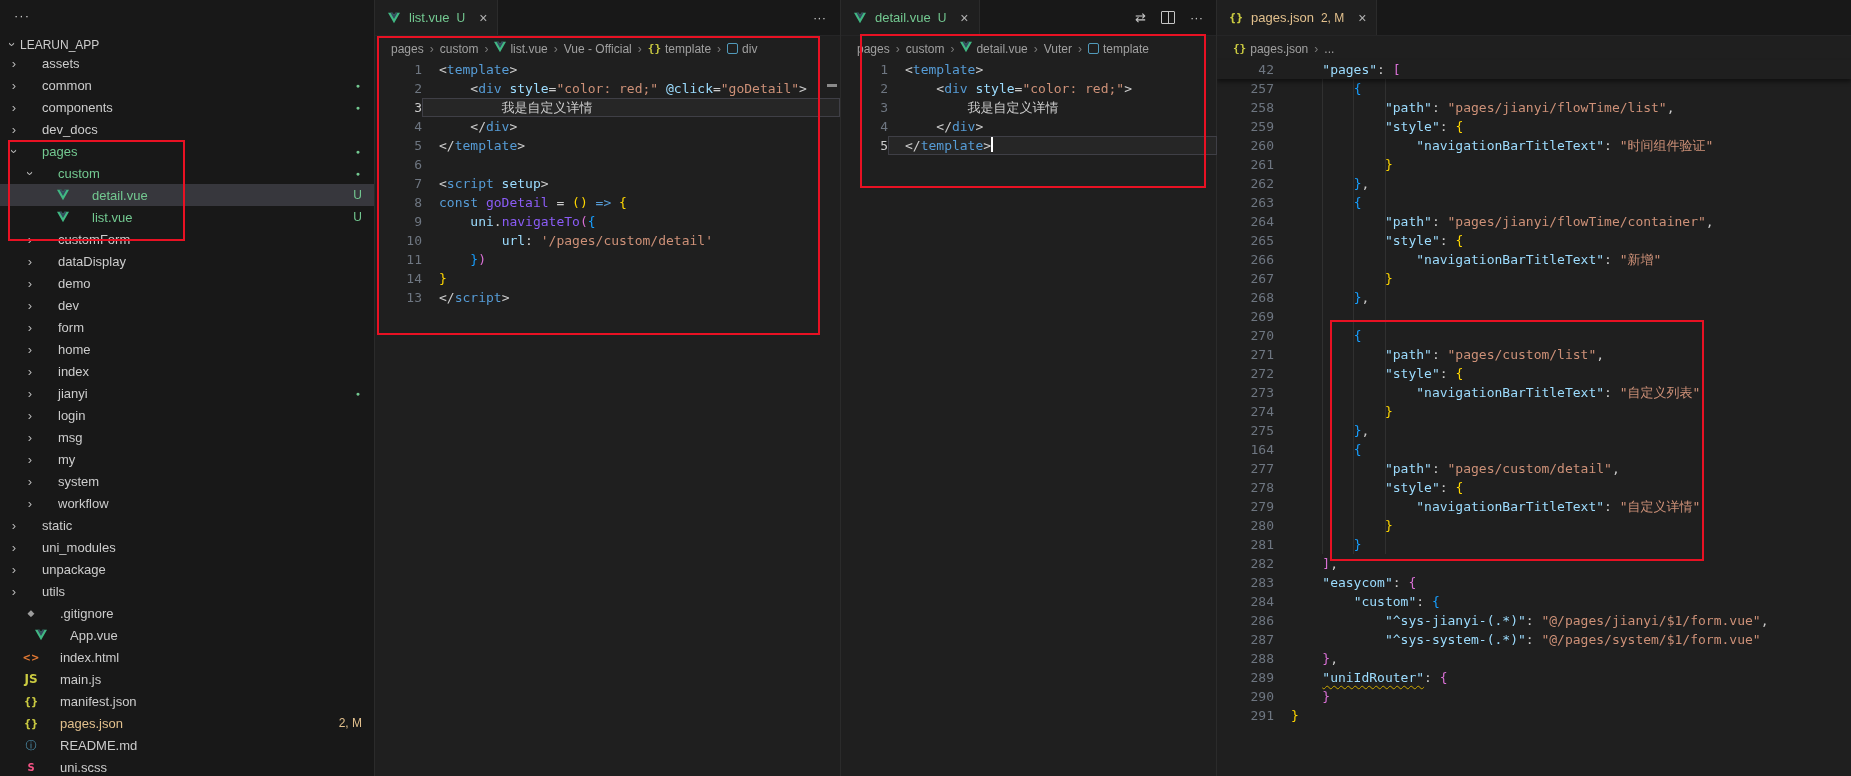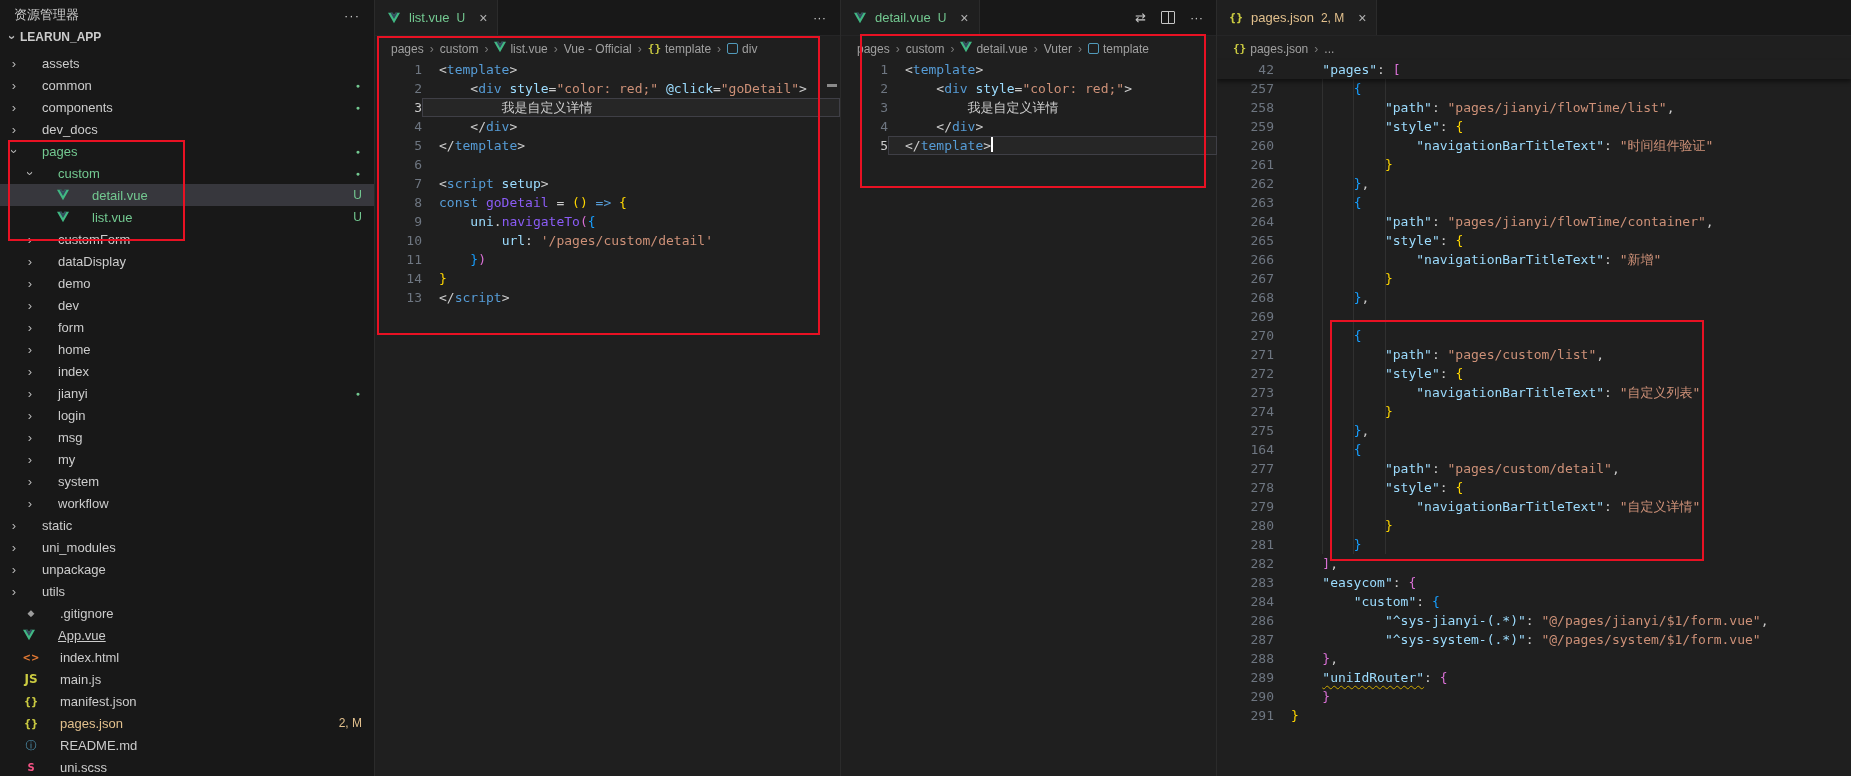--- a/index.html
+++ b/index.html
@@ -3,21 +3,21 @@
 <meta charset="utf-8">
 <style>
   html,body{margin:0;padding:0}
   body{width:1851px;height:776px;background:#181818;overflow:hidden;position:relative;
        font-family:"Liberation Sans",sans-serif;color:#cccccc;font-size:13px}
   
   .sidebar{position:absolute;left:0;top:0;width:374px;height:776px;background:#181818;border-right:1px solid #2b2b2b;overflow:hidden}
   .sb-header{height:30px;display:flex;align-items:center;padding:0 14px;color:#cccccc}
   .sb-title{flex:1;white-space:nowrap}
   .more{cursor:pointer;letter-spacing:1px;color:#cccccc}
-  .root-row{height:22px;display:flex;align-items:flex-start;font-weight:700;font-size:12px;padding-left:4px;cursor:pointer}
+  .root-row{height:22px;display:flex;align-items:flex-end;font-weight:400;font-size:12px;padding-left:4px;cursor:pointer}
   .trow{height:22px;display:flex;align-items:center;cursor:pointer;white-space:nowrap}
   .trow.sel{background:#37373d}
   .chev{width:16px;text-align:center;display:inline-block;color:#b8b8b8;font-size:13px;flex:none}
   .chev.exp{transform:rotate(90deg)}
   .spc{width:16px;flex:none}
   .ficon{width:18px;flex:none;display:inline-flex;justify-content:center;align-items:center;font-size:10px;font-weight:700;font-family:"DejaVu Sans",sans-serif}
   .tlabel{margin-left:20px}
   .git-green{color:var(--green,#73c991)}
   .git-yellow{color:var(--yellow,#e2c08d)}
   .dot{margin-left:auto;margin-right:14px;font-size:7px;color:var(--green,#73c991)}
@@ -72,21 +72,20 @@
   .a3{left:860px;top:34px;width:342px;height:150px}
   .a4{left:1330px;top:320px;width:370px;height:237px}
 </style>
 </head>
 <body>
 
 <div class="workbench">
 
   <aside class="sidebar">
     <div class="sb-header">
-      <span class="sb-title">资源管理器</span>
       <span class="more">···</span>
     </div>
     <div class="root-row">
       <span class="chev exp">›</span>
       <span>LEARUN_APP</span>
     </div>
     <div id="tree">
         <div class="trow" style="padding-left: 6px;">
           <span class="chev">›</span>
           <span class="tlabel">assets</span>
@@ -204,21 +203,21 @@
         </div>
         <div class="trow" style="padding-left: 6px;">
           <span class="chev">›</span>
           <span class="tlabel">utils</span>
         </div>
         <div class="trow" style="padding-left: 6px;">
           <span class="spc"></span>
           <span class="ficon icon-git">◆</span>
           <span class="tlabel">.gitignore</span>
         </div>
-        <div class="trow" style="padding-left: 4px; text-decoration: underline;">
+        <div class="trow" style="padding-left: 16px;">
           <span class="spc"></span>
           <span class="ficon icon-vue">
             <svg width="12" height="12" viewBox="0 0 261 226">
               <path fill="#41b883" d="M161.1 0L130.5 53 99.9 0H0l130.5 225.8L261 0z"></path>
               <path fill="#35495e" d="M161.1 0l-30.6 53L99.9 0H52.2l78.3 135.5L208.8 0z"></path>
             </svg>
           </span>
           <span class="tlabel">App.vue</span>
         </div>
         <div class="trow" style="padding-left: 6px;">

